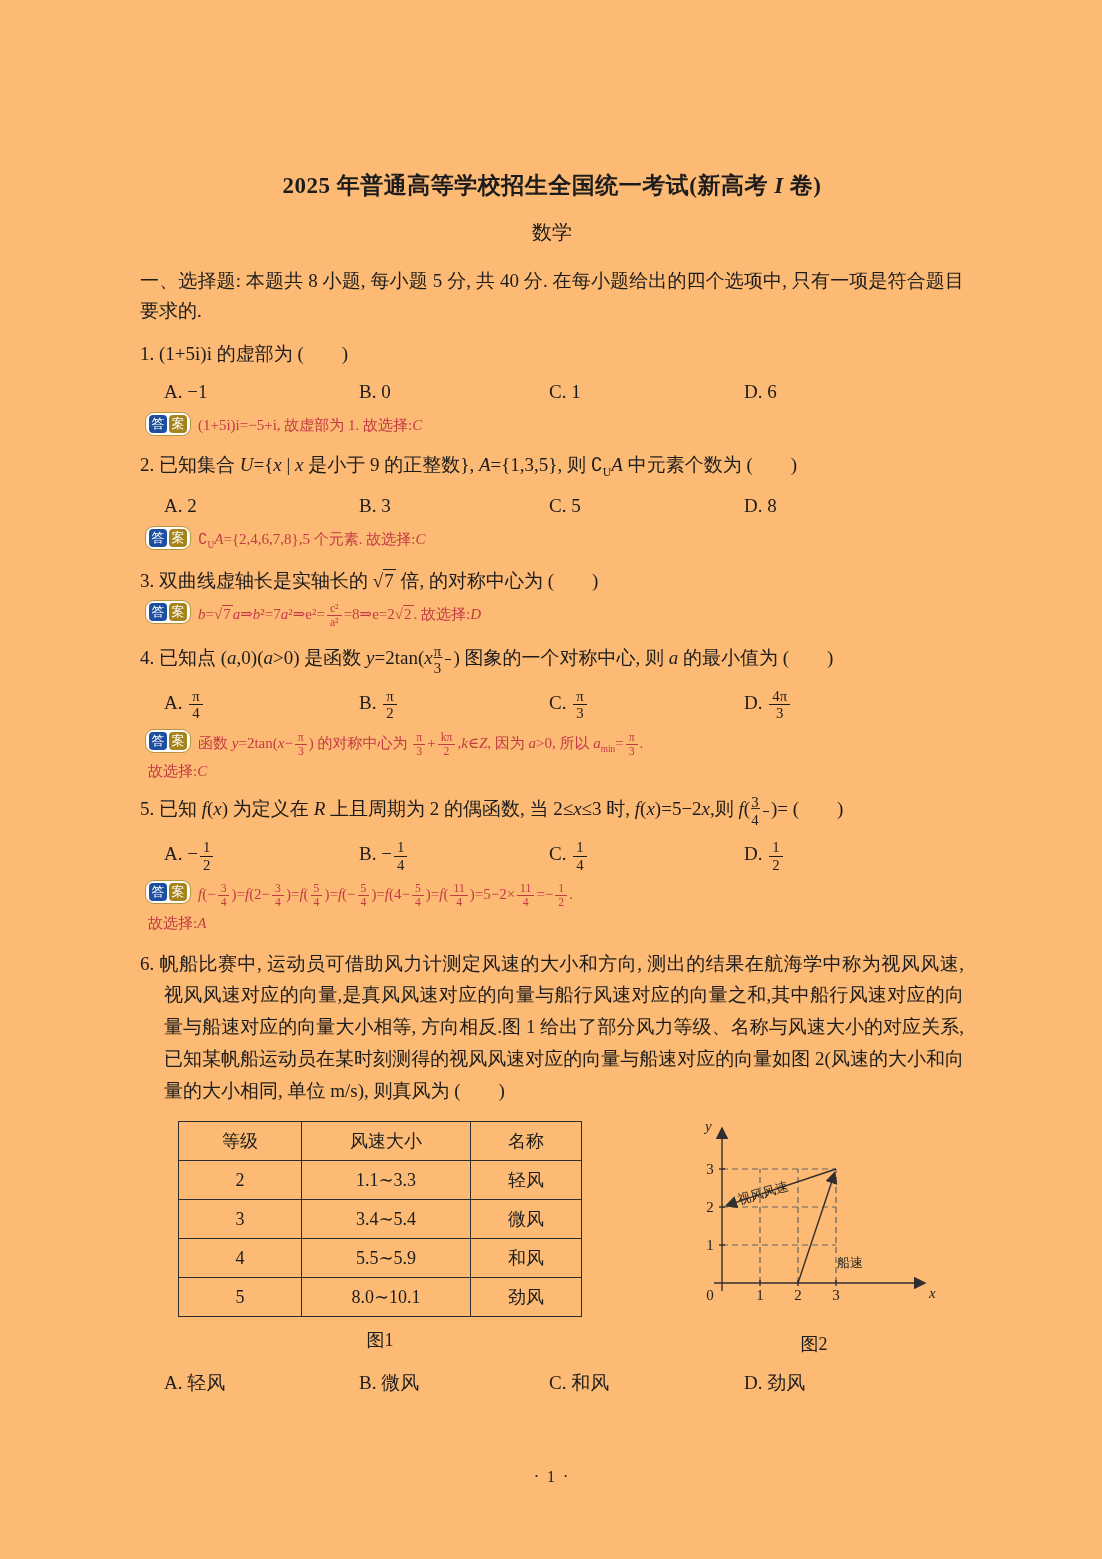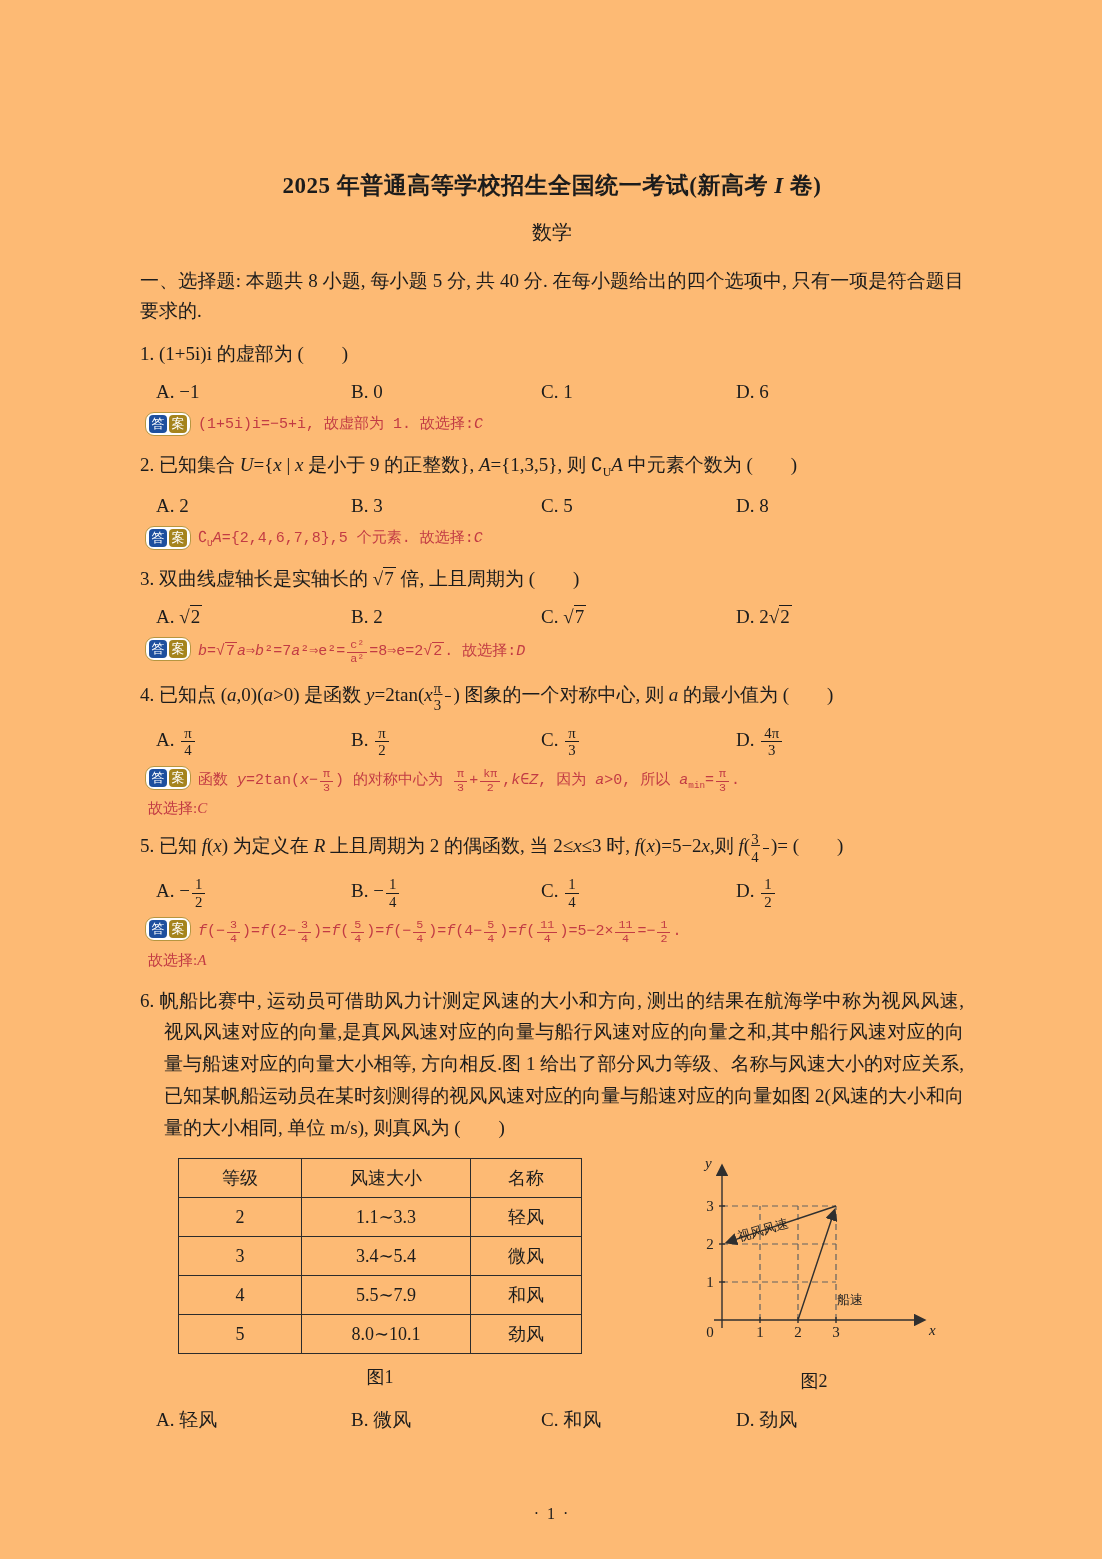--- a/index.html
+++ b/index.html
@@ -6,24 +6,24 @@
   .sheet{
     position:relative;width:1102px;height:1559px;overflow:hidden;box-sizing:border-box;
     padding:170px 138px 0 140px;background:#fdba74;color:#1c1c1c;
     font-family:"Liberation Serif","DejaVu Serif",serif;
   }
   .title{text-align:center;font-size:23px;font-weight:bold;letter-spacing:.5px;}
   .subject{text-align:center;font-size:20px;margin-top:18px;}
   .instr{font-size:19px;line-height:1.58;margin-top:20px;text-align:justify;}
   .q{margin-top:13px;}
   .stem{font-size:19px;line-height:1.55;padding-left:22px;text-indent:-22px;}
-  .opts{display:grid;grid-template-columns:195px 190px 195px 1fr;margin:11px 0 7px 16px;
+  .opts{display:grid;grid-template-columns:195px 190px 195px 1fr;margin:11px 0 7px 24px;
         font-size:19px;align-items:center;min-height:26px;}
   .ansrow{display:flex;align-items:flex-start;gap:7px;margin:5px 0 4px 5px;}
-  .anstxt{color:#c23b44;font-size:15px;line-height:1.5;padding-top:2px;font-family:Liberation Mono, monospace;}
+  .anstxt{color:#c23b44;font-size:15px;line-height:1.5;padding-top:2px;}
   .anscont{color:#c23b44;font-size:15px;margin:2px 0 2px 8px;}
   .badge{display:inline-flex;gap:2px;padding:2px 3px;border:1.5px solid #b6953f;
          border-radius:9px;background:#fefefe;flex:none;}
   .badge span{width:18px;height:18px;border-radius:4px;color:#ffffff;font-size:13px;
               line-height:18px;text-align:center;display:inline-block;}
   .badge .b1{background:#1d4f9e;}
   .badge .b2{background:#a5841d;}
   .mi{font-style:italic;}
   sub{font-size:0.62em;}
   .frac{display:inline-block;vertical-align:-0.62em;text-align:center;line-height:1.12;
@@ -81,27 +81,21 @@
     <div class="ansrow">
       <span class="badge">
           <span class="b1">答</span>
           <span class="b2">案</span>
         </span>
       <span class="anstxt"><span>∁</span><sub>U</sub><span class="mi">A</span><span>={2,4,6,7,8},5 个元素. 故选择:</span><span class="mi">C</span></span>
     </div>
   </div>
 
   <div class="q">
-    <div class="stem"><span>3. 双曲线虚轴长是实轴长的 </span><span class="sqrt">√<span class="rad">7</span></span><span> 倍, 上且周期为 (　　)</span></div>
-    <div class="opts">
-      <span><span>A. </span><span class="sqrt">√<span class="rad">2</span></span></span>
-      <span><span>B. 2</span></span>
-      <span><span>C. </span><span class="sqrt">√<span class="rad">7</span></span></span>
-      <span><span>D. 2</span><span class="sqrt">√<span class="rad">2</span></span></span>
-    </div>
+    <div class="stem"><span>3. 双曲线虚轴长是实轴长的 </span><span class="sqrt">√<span class="rad">7</span></span><span> 倍, 的对称中心为 (　　)</span></div>
     <div class="ansrow">
       <span class="badge">
           <span class="b1">答</span>
           <span class="b2">案</span>
         </span>
       <span class="anstxt"><span class="mi">b</span><span>=</span><span class="sqrt">√<span class="rad">7</span></span><span class="mi">a</span><span>⇒</span><span class="mi">b</span><span>²=7</span><span class="mi">a</span><span>²⇒e²=</span><span class="frac"><span class="num">c²</span><span class="den">a²</span></span><span>=8⇒e=2</span><span class="sqrt">√<span class="rad">2</span></span><span>. 故选择:</span><span class="mi">D</span></span>
     </div>
   </div>
 
   <div class="q">
@@ -157,21 +151,21 @@
             <td>1.1∼3.3</td>
             <td>轻风</td>
           </tr>
           <tr>
             <td>3</td>
             <td>3.4∼5.4</td>
             <td>微风</td>
           </tr>
           <tr>
             <td>4</td>
-            <td>5.5∼7.9</td>
+            <td>5.5∼5.9</td>
             <td>和风</td>
           </tr>
           <tr>
             <td>5</td>
             <td>8.0∼10.1</td>
             <td>劲风</td>
           </tr>
         </tbody>
           </table>
         <div class="caption">图1</div>

